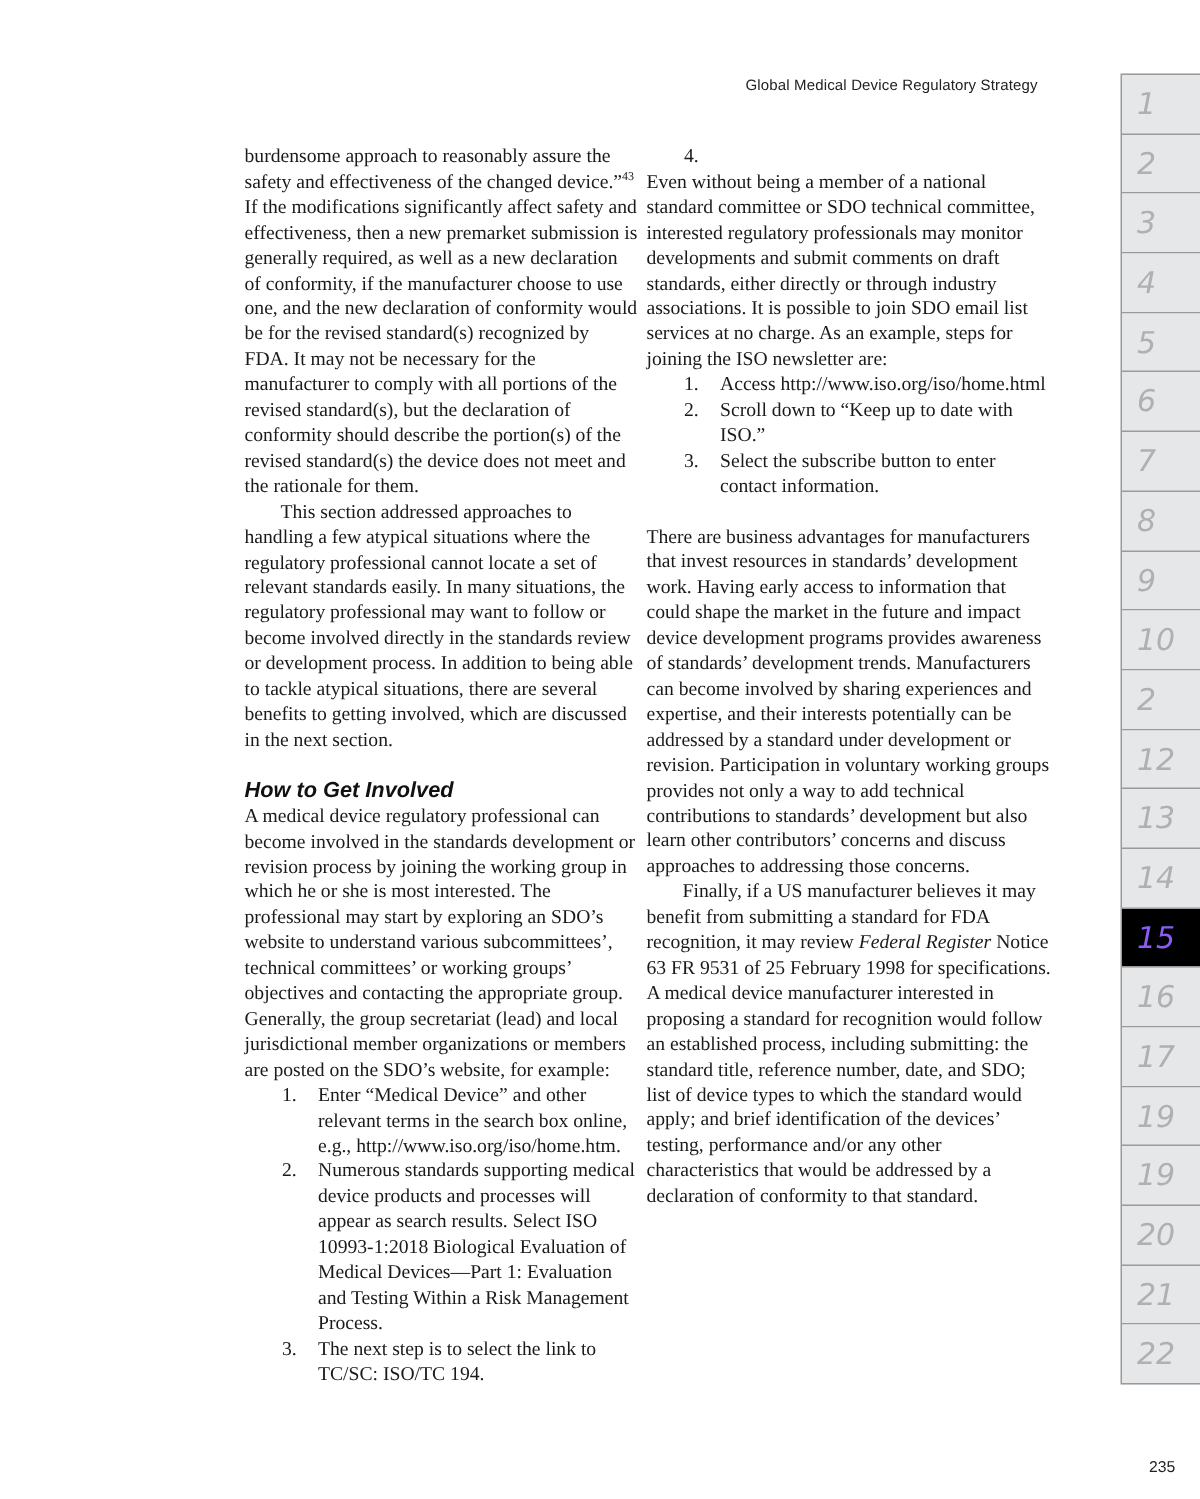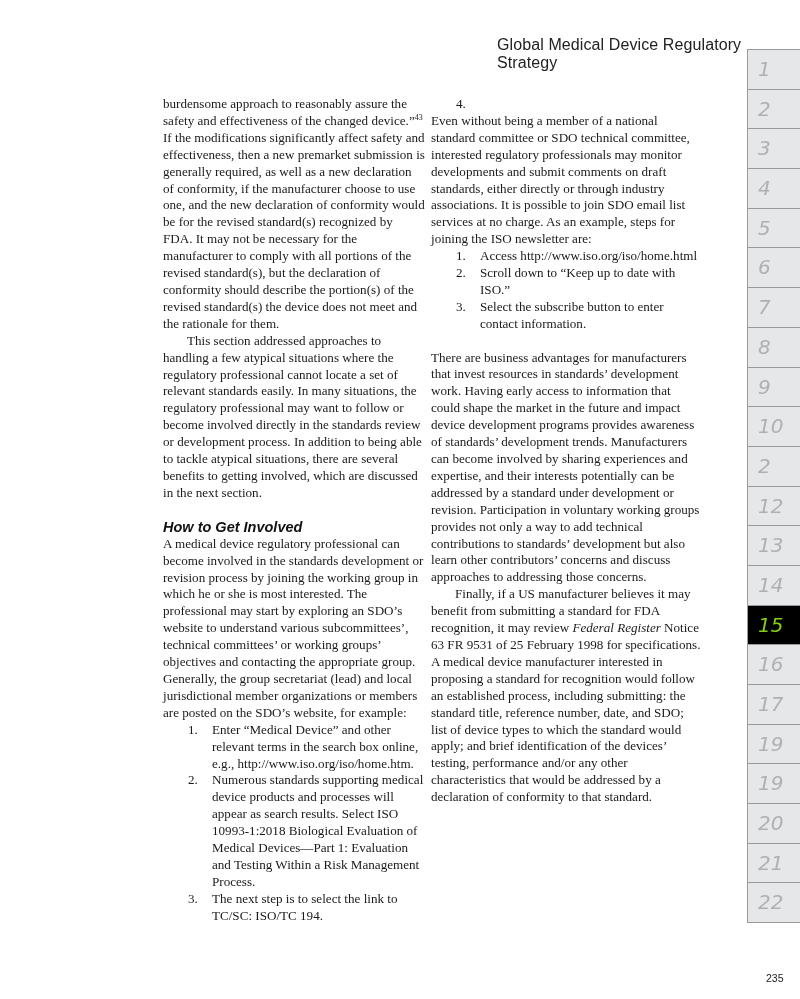--- a/index.html
+++ b/index.html
@@ -2,23 +2,23 @@
 <html><head>
   <meta charset="utf-8">
   <style>
     html, body { margin: 0; padding: 0; }
     body {
       width: 800px; height: 999px; position: relative; overflow: hidden;
       background: #ffffff; color: #1a1a1a;
       font-family: "Liberation Serif", "DejaVu Serif", serif;
     }
     .running-head {
-      position: absolute; top: 36px; left: 497px;
+      position: absolute; top: 52px; left: 497px;
       font-family: "Liberation Sans", "DejaVu Sans", sans-serif;
-      font-size: 16px; color: #222; letter-spacing: 0.1px;
+      font-size: 10px; color: #222; letter-spacing: 0.1px;
     }
     .column {
       position: absolute; top: 96px; font-size: 13.1px; line-height: 16.9px;
     }
     .col-left { left: 125px; width: 262px; margin-left: 38px; }
     .col-right { left: 431px; width: 270px; }
     p { margin: 0; }
     .indent { text-indent: 24px; }
     .gap { height: 16.9px; }
     h3 {
@@ -35,21 +35,21 @@
       position: absolute; left: 747px; top: 49px; width: 53px;
       border-left: 1px solid #9a9a9a;
     }
     .tab {
       height: 38.7px; border-bottom: 1px solid #9a9a9a;
       background: #e6e7e8; color: #b0b0b0;
       font-family: "DejaVu Sans", sans-serif; font-style: italic; font-weight: 200;
       font-size: 20px; line-height: 38px; padding-left: 10px; box-sizing: content-box;
     }
     .tab:first-child { border-top: 1px solid #9a9a9a; }
-    .tab.active { background: #000000; color: #84cc16; }
+    .tab.active { background: #000000; color: #8b5cf6; }
     .folio {
       position: absolute; top: 972px; left: 766px;
       font-family: Liberation Sans, sans-serif;
       font-size: 10.5px; color: #222;
     }
   </style>
 </head>
 <body>
 
 <div class="running-head">Global Medical Device Regulatory Strategy</div>

